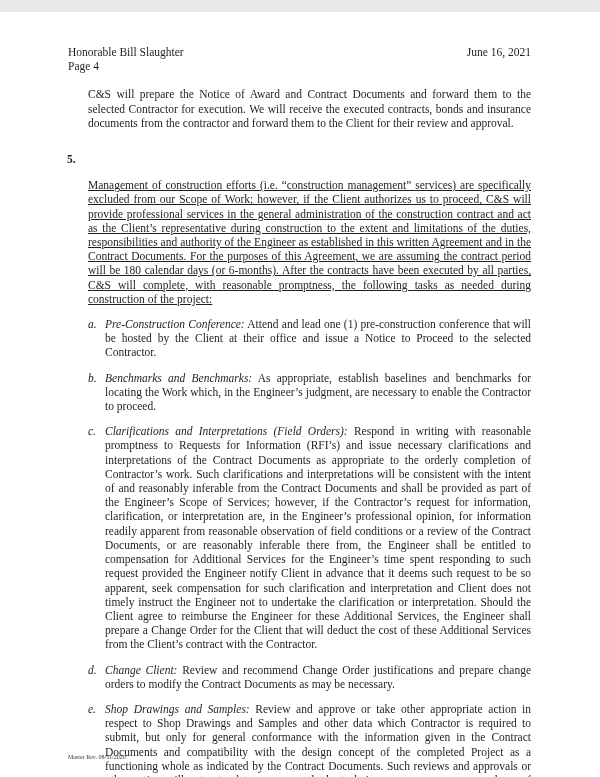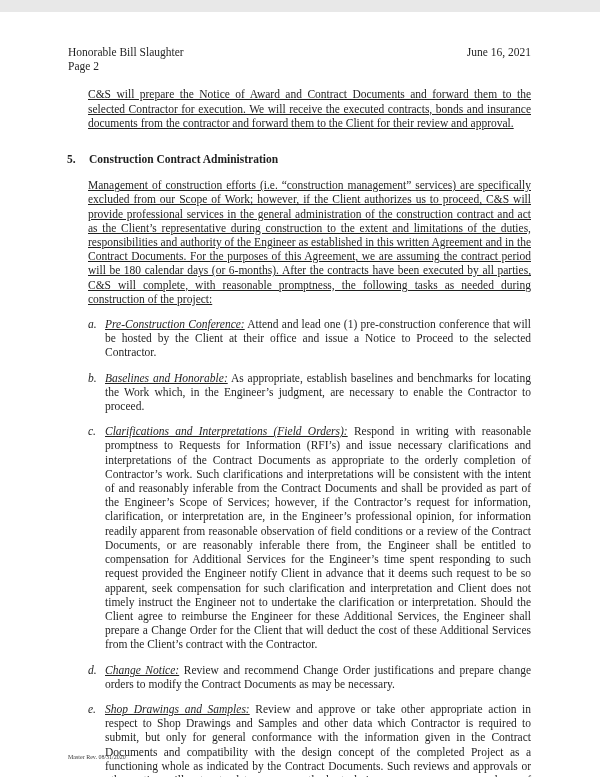--- a/index.html
+++ b/index.html
@@ -22,21 +22,21 @@
   .letter-header {
     display: flex;
     justify-content: space-between;
     align-items: flex-start;
     margin-left: 1px;
   }
   .para {
     text-align: justify;
     margin-left: 21px;
   }
-  .intro { margin-top: 14px; text-decoration: underline; }
+  .intro { margin-top: 14px; }
   .section-heading {
     display: flex;
     margin-top: 22px;
     font-weight: bold;
   }
   .section-number { width: 22px; flex: 0 0 22px; }
   .section-body { margin-top: 12px; text-decoration: underline; }
   .item {
     display: flex;
     margin-top: 11px;
@@ -44,72 +44,71 @@
   }
   .item-letter {
     flex: 0 0 17px;
     width: 17px;
     font-style: italic;
   }
   .item-body {
     flex: 1;
     text-align: justify;
   }
-  .item-lead { font-style: italic; text-decoration: underline; }
+  .item-lead { font-style: italic; }
   .footer-rev {
     position: absolute;
     left: 68px;
     bottom: 28px;
     font-size: 6px;
     line-height: 7px;
     color: #3a3a3a;
   }
 </style>
 </head>
 <body>
 
 <div class="page">
   <div class="content">
 
     <div class="letter-header">
       <div>
         <div>Honorable Bill Slaughter</div>
-        <div>Page 2</div>
+        <div>Page 4</div>
       </div>
       <div>June 16, 2021</div>
     </div>
 
     <p class="para intro">C&amp;S will prepare the Notice of Award and Contract Documents and forward them to the selected Contractor for execution.  We will receive the executed contracts, bonds and insurance documents from the contractor and forward them to the Client for their review and approval.</p>
 
     <div class="section-heading">
       <span class="section-number">5.</span>
-      <span>Construction Contract Administration</span>
     </div>
 
     <p class="para section-body">Management of construction efforts (i.e. “construction management” services) are specifically excluded from our Scope of Work; however, if the Client authorizes us to proceed, C&amp;S will provide professional services in the general administration of the construction contract and act as the Client’s representative during construction to the extent and limitations of the duties, responsibilities and authority of the Engineer as established in this written Agreement and in the Contract Documents. For the purposes of this Agreement, we are assuming the contract period will be 180 calendar days (or 6-months).  After the contracts have been executed by all parties, C&amp;S will complete, with reasonable promptness, the following tasks as needed during construction of the project:</p>
 
     <div>
   <div class="item">
     <span class="item-letter">a.</span>
     <span class="item-body"><span class="item-lead">Pre-Construction Conference:</span><span> Attend and lead one (1) pre-construction conference that will be hosted by the Client at their office and issue a Notice to Proceed to the selected Contractor.</span></span>
   </div>
 
   <div class="item">
     <span class="item-letter">b.</span>
-    <span class="item-body"><span class="item-lead">Baselines and Honorable:</span><span> As appropriate, establish baselines and benchmarks for locating the Work which, in the Engineer’s judgment, are necessary to enable the Contractor to proceed.</span></span>
+    <span class="item-body"><span class="item-lead">Benchmarks and Benchmarks:</span><span> As appropriate, establish baselines and benchmarks for locating the Work which, in the Engineer’s judgment, are necessary to enable the Contractor to proceed.</span></span>
   </div>
 
   <div class="item">
     <span class="item-letter">c.</span>
     <span class="item-body"><span class="item-lead">Clarifications and Interpretations (Field Orders):</span><span> Respond in writing with reasonable promptness to Requests for Information (RFI’s) and issue necessary clarifications and interpretations of the Contract Documents as appropriate to the orderly completion of Contractor’s work.  Such clarifications and interpretations will be consistent with the intent of and reasonably inferable from the Contract Documents and shall be provided as part of the Engineer’s Scope of Services; however, if the Contractor’s request for information, clarification, or interpretation are, in the Engineer’s professional opinion, for information readily apparent from reasonable observation of field conditions or a review of the Contract Documents, or are reasonably inferable there from, the Engineer shall be entitled to compensation for Additional Services for the Engineer’s time spent responding to such request provided the Engineer notify Client in advance that it deems such request to be so apparent, seek compensation for such clarification and interpretation and Client does not timely instruct the Engineer not to undertake the clarification or interpretation.  Should the Client agree to reimburse the Engineer for these Additional Services, the Engineer shall prepare a Change Order for the Client that will deduct the cost of these Additional Services from the Client’s contract with the Contractor.</span></span>
   </div>
 
   <div class="item">
     <span class="item-letter">d.</span>
-    <span class="item-body"><span class="item-lead">Change Notice:</span><span> Review and recommend Change Order justifications and prepare change orders to modify the Contract Documents as may be necessary.</span></span>
+    <span class="item-body"><span class="item-lead">Change Client:</span><span> Review and recommend Change Order justifications and prepare change orders to modify the Contract Documents as may be necessary.</span></span>
   </div>
 
   <div class="item">
     <span class="item-letter">e.</span>
     <span class="item-body"><span class="item-lead">Shop Drawings and Samples:</span><span> Review and approve or take other appropriate action in respect to Shop Drawings and Samples and other data which Contractor is required to submit, but only for general conformance with the information given in the Contract Documents and compatibility with the design concept of the completed Project as a functioning whole as indicated by the Contract Documents.  Such reviews and approvals or other action will not extend to means, methods, techniques, sequences, or procedures of construction or to safety precautions and programs incident thereto.</span></span>
   </div>
 </div>
 
   </div>
 

